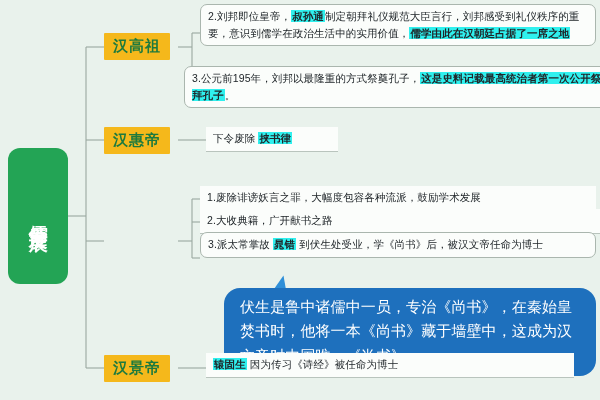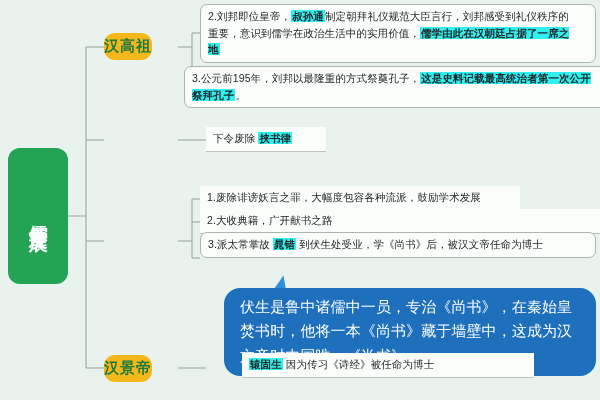--- a/index.html
+++ b/index.html
@@ -51,43 +51,43 @@
     writing-mode: vertical-rl;
     text-orientation: upright;
     letter-spacing: 3px;
     white-space: pre;
   }
 
   
   .branch-node {
     position: absolute;
     background: #f5b81b;
-    border-radius: 11px;
+    border-radius: 1px;
     box-sizing: border-box;
     display: flex;
     align-items: center;
     justify-content: center;
-    padding: 0 0;
+    padding: 0 9px;
     height: 27px;
   }
   .branch-label {
     color: #1d7a3e;
     font-size: 15px;
     font-weight: 700;
     letter-spacing: 1px;
     white-space: nowrap;
   }
 
   
   .leaf {
     position: absolute;
     box-sizing: border-box;
     background: #fbfdfb;
     border-bottom: 1.5px solid #b9c4bd;
-    padding: 3px 16px 4px 7px;
+    padding: 3px 0 4px 7px;
     font-size: 10.5px;
     line-height: 1.58;
     color: #20262a;
     letter-spacing: 0.1px;
   }
   .leaf.boxed {
     border: 1.2px solid #aab6ae;
     border-radius: 7px;
     border-bottom-width: 1.4px;
     background: #fbfdfb;
@@ -162,33 +162,36 @@
   </div>
 
   <div class="branch-node" style="left:104px; top:33px;">
     <span class="branch-label">汉高祖</span>
   </div>
 
   <div class="leaf boxed" style="left:200px; top:4px; width:396px;"><span>2.刘邦即位皇帝，</span><span class="hl-cyan">叔孙通</span><span>制定朝拜礼仪规范大臣言行，刘邦感受到礼仪秩序的重要，意识到儒学在政治生活中的实用价值，</span><span class="hl-cyan">儒学由此在汉朝廷占据了一席之地</span></div>
 
   <div class="leaf boxed" style="left:184px; top:66px; width:424px;"><span>3.公元前195年，刘邦以最隆重的方式祭奠孔子，</span><span class="hl-cyan">这是史料记载最高统治者第一次公开祭拜孔子</span><span>。</span></div>
 
+  <div class="branch-node" style="left:104px; top:127px;">
+    <span class="branch-label">汉惠帝</span>
+  </div>
 
-  <div class="leaf plain" style="left:206px; top:127px; width:120px;"><span>下令废除 </span><span class="hl-cyan">挟书律</span></div>
+  <div class="leaf plain" style="left:206px; top:127px; width:132px;"><span>下令废除 </span><span class="hl-cyan">挟书律</span></div>
 
 
-  <div class="leaf plain" style="left:200px; top:186px; width:320px;"><span>1.废除诽谤妖言之罪，大幅度包容各种流派，鼓励学术发展</span></div>
+  <div class="leaf plain" style="left:200px; top:186px; width:396px;"><span>1.废除诽谤妖言之罪，大幅度包容各种流派，鼓励学术发展</span></div>
 
   <div class="leaf plain" style="left:200px; top:209px; width:464px;"><span>2.大收典籍，广开献书之路</span></div>
 
   <div class="leaf boxed" style="left:200px; top:232px; width:396px;"><span>3.派太常掌故 </span><span class="hl-cyan">晁错</span><span> 到伏生处受业，学《尚书》后，被汉文帝任命为博士</span></div>
 
   <div class="callout-arrow" style="left:273px; top:281px; transform:rotate(125deg);"></div>
 
   <div class="callout" style="left:224px; top:288px; width:372px;">伏生是鲁中诸儒中一员，专治《尚书》，在秦始皇焚书时，他将一本《尚书》藏于墙壁中，这成为汉文帝时中国唯一《尚书》</div>
 
   <div class="branch-node" style="left:104px; top:355px;">
     <span class="branch-label">汉景帝</span>
   </div>
 
-  <div class="leaf plain" style="left:206px; top:353px; width:292px;margin-left:36px;"><span class="hl-cyan">辕固生</span><span> 因为传习《诗经》被任命为博士</span></div>
+  <div class="leaf plain" style="left:206px; top:353px; width:368px;"><span class="hl-cyan">辕固生</span><span> 因为传习《诗经》被任命为博士</span></div>
 
 </div>
 
 </body></html>

